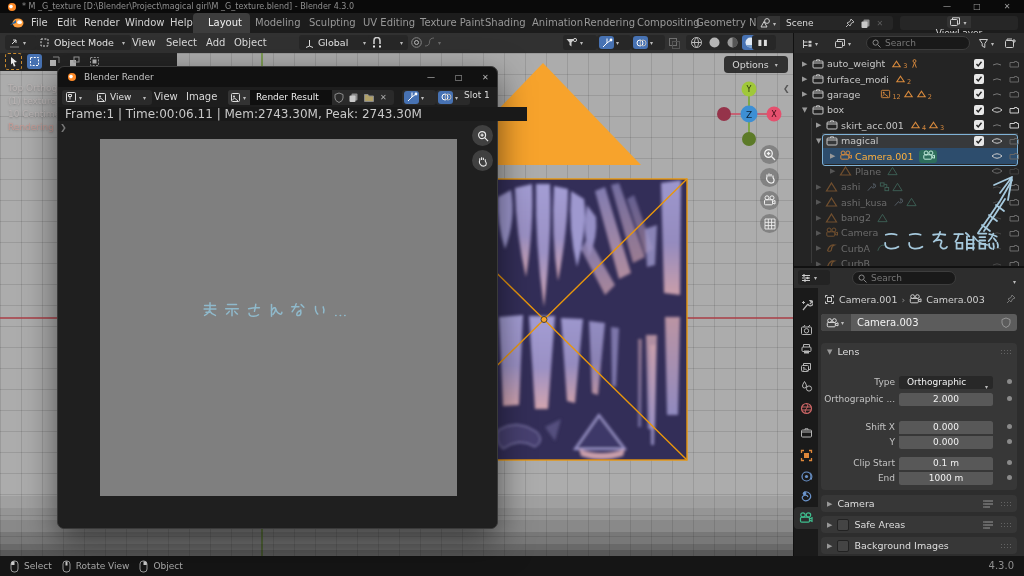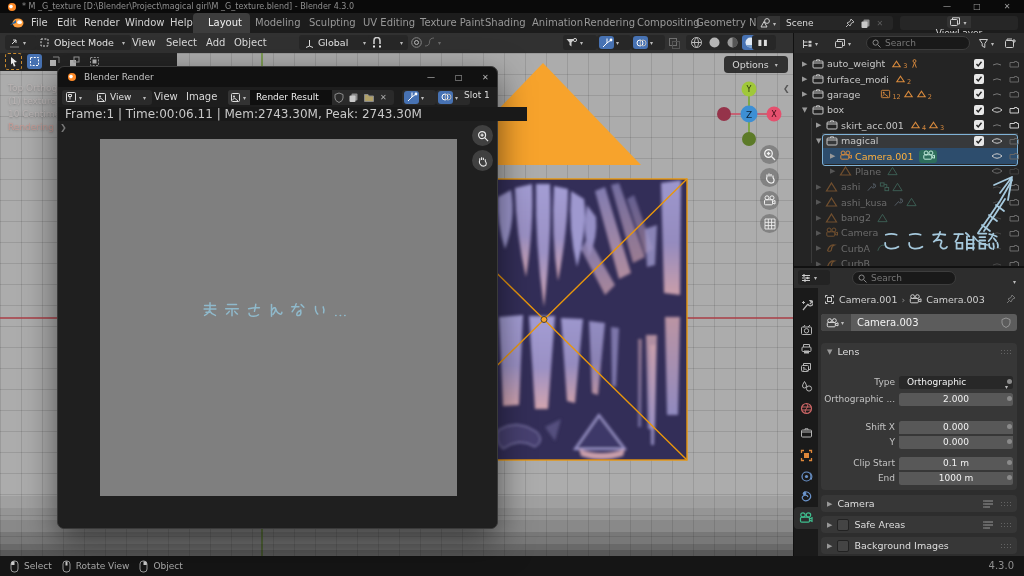--- a/index.html
+++ b/index.html
@@ -45,21 +45,21 @@
   .ptab{position:absolute;left:0;width:24px;height:22px;display:flex;align-items:center;justify-content:center;}
   .ptab.active{background:#2d2d2d;border-radius:4px 0 0 4px;}
   #props-header{position:absolute;left:0;top:0;width:230px;height:20px;background:#2d2d2d;}
   .crumb{position:absolute;left:24px;top:22px;width:206px;height:18px;display:flex;align-items:center;font-size:9.5px;color:#d0d0d0;gap:4px;}
   #namefield{position:absolute;left:27px;top:46px;width:196px;height:17px;background:#5c5c5c;border-radius:3px;display:flex;align-items:center;}
   #namefield .chip{width:30px;height:17px;background:#454545;border-radius:3px 0 0 3px;display:flex;align-items:center;justify-content:center;}
   .panel{position:absolute;left:27px;width:196px;background:#373737;border-radius:4px;}
   .pheader{height:17px;display:flex;align-items:center;font-size:9.5px;color:#dedede;gap:5px;padding-left:6px;position:relative;}
   .prow{position:absolute;height:14px;font-size:9px;color:#c3c3c3;}
   .plabel{position:absolute;right:122px;top:0;height:14px;line-height:14px;white-space:nowrap;}
-  .pfield{position:absolute;left:78px;top:0.5px;width:114px;height:13px;background:#585858;border-radius:2.5px;color:#f2f2f2;text-align:center;line-height:13px;}
+  .pfield{position:absolute;left:78px;top:0.5px;width:94px;height:13px;background:#585858;border-radius:2.5px;color:#f2f2f2;text-align:center;line-height:13px;}
   .pfield.drop{background:#282828;text-align:left;padding-left:8px;box-sizing:border-box;}
   .pdot{position:absolute;left:186px;top:4px;width:5px;height:5px;border-radius:50%;background:#8a8a8a;}
   .grip{position:absolute;right:5px;top:6px;width:12px;height:6px;opacity:.45;
     background-image:radial-gradient(#999 0.8px,transparent 0.9px);background-size:3px 3px;}
   #statusbar{left:0;top:556px;width:1024px;height:20px;background:#151515;display:flex;align-items:center;font-size:9px;color:#ababab;}
   .mouseic{display:inline-block;margin:0 5px 0 10px;}
   #version{right:10px;top:556px;height:20px;line-height:20px;color:#8f8f8f;}
   #rwin{left:57px;top:66px;width:441px;height:463px;background:#1f1f1f;border-radius:7px;box-shadow:0 12px 34px rgba(0,0,0,.55);border:1px solid #3a3a3a;box-sizing:border-box;}
   #rwin-title{position:absolute;left:0;top:0;width:439px;height:20px;background:#111;border-radius:7px 7px 0 0;display:flex;align-items:center;}
   #rwin-header{position:absolute;left:0;top:20px;width:439px;height:20px;background:#1d1d1d;}

